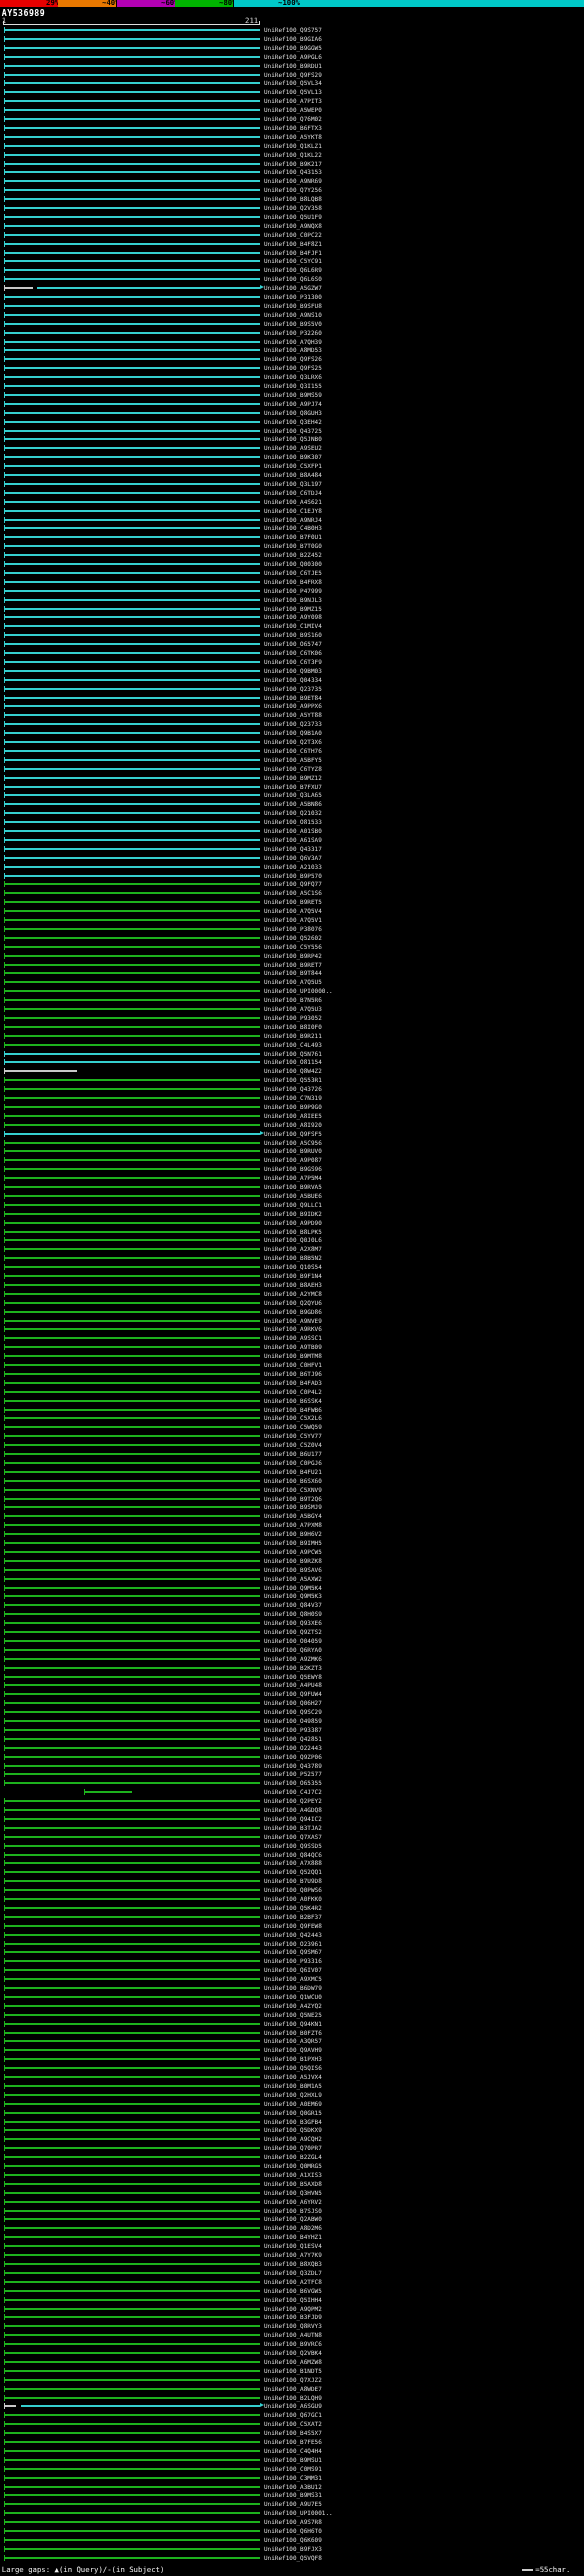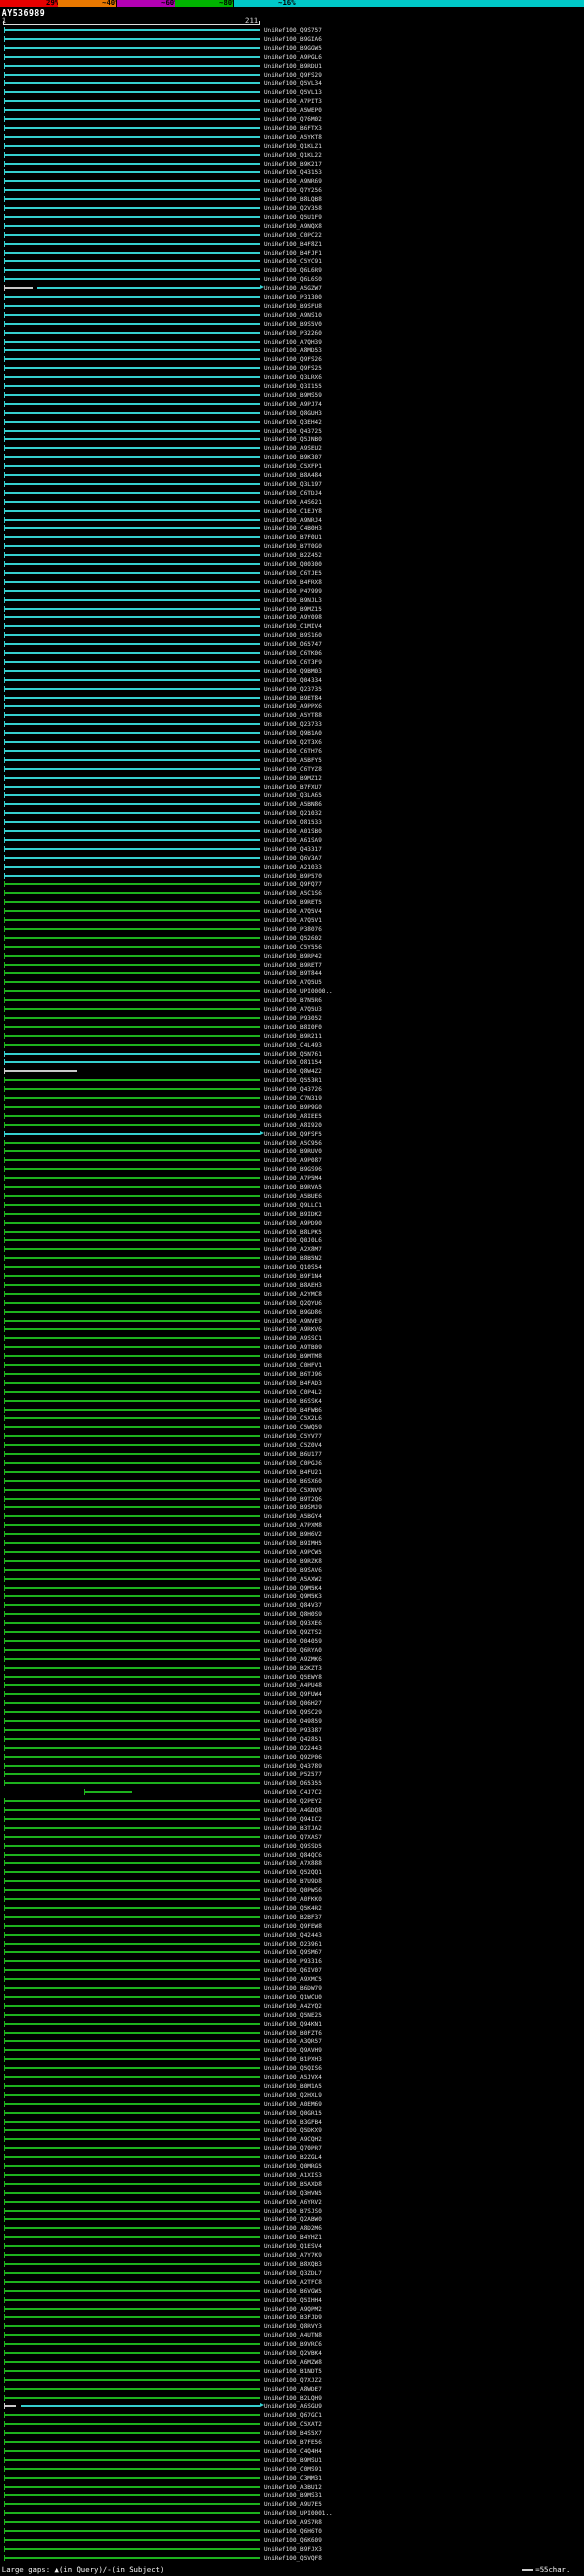--- a/index.html
+++ b/index.html
@@ -35,21 +35,21 @@
 <div id="scalebar">
     <div class="scale-seg" style="left: 0px; width: 58px; background: rgb(230, 0, 0);"></div>
     <span class="scale-label" style="left: 46px;">29%</span>
     <div class="scale-seg" style="left: 58px; width: 58px; background: rgb(232, 120, 0);"></div>
     <span class="scale-label" style="left: 102px;">~40%</span>
     <div class="scale-seg" style="left: 117px; width: 58px; background: rgb(180, 0, 180);"></div>
     <span class="scale-label" style="left: 161px;">~60%</span>
     <div class="scale-seg" style="left: 175px; width: 58px; background: rgb(0, 180, 0);"></div>
     <span class="scale-label" style="left: 219px;">~80%</span>
     <div class="scale-seg" style="left: 234px; width: 351px; background: rgb(0, 200, 200);"></div>
-    <span class="scale-label" style="left: 278px;">~16%</span>
+    <span class="scale-label" style="left: 278px;">~100%</span>
   </div>
 
 <div id="query-name">AY536989</div>
 
 <div id="ruler">
   <span class="num-start">1</span>
   <span class="num-end">211</span>
   <div class="ruler-line"></div>
   <div class="ruler-tick t-left"></div>
   <div class="ruler-tick t-right"></div>

